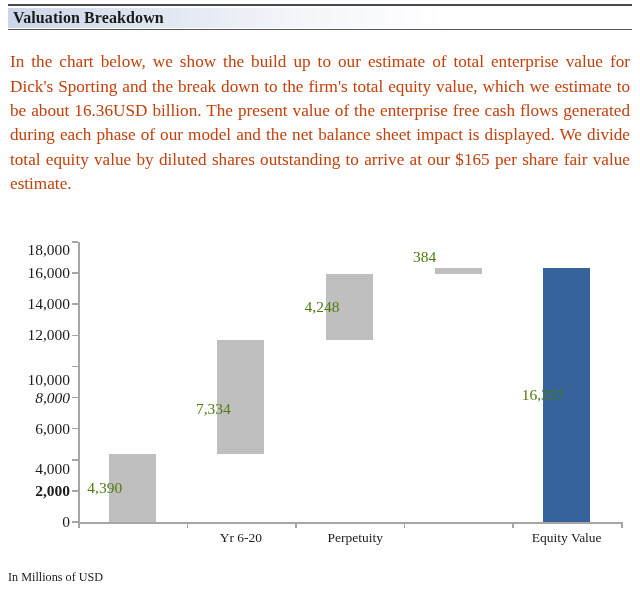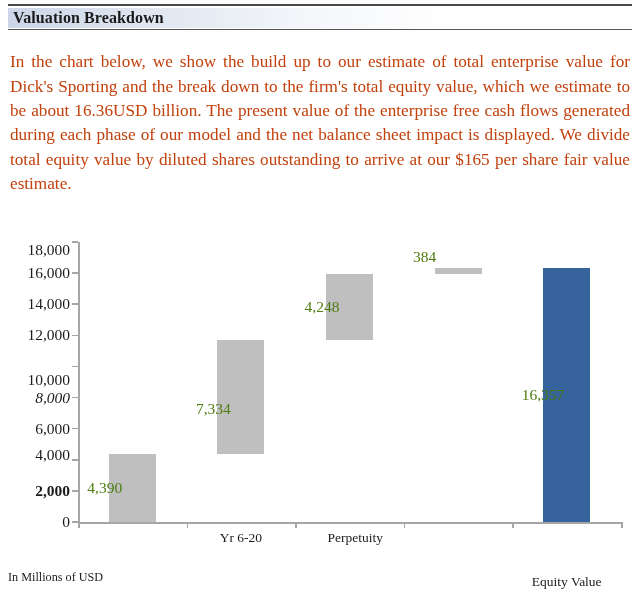--- a/index.html
+++ b/index.html
@@ -159,21 +159,21 @@
   <div id="section-title">Valuation Breakdown</div>
 </div>
 <div id="header-rule"></div>
 
 <p id="intro-paragraph">In the chart below, we show the build up to our estimate of total enterprise value for Dick's Sporting and the break down to the firm's total equity value, which we estimate to be about 16.36USD billion. The present value of the enterprise free cash flows generated during each phase of our model and the net balance sheet impact is displayed. We divide total equity value by diluted shares outstanding to arrive at our $165 per share fair value estimate.</p>
 
 <div id="chart">
   <div id="y-axis-labels">
       <div class="y-tick-label" style="top: 286px;">0</div>
       <div class="y-tick-label" style="top: 254.889px; font-weight: bold;">2,000</div>
-      <div class="y-tick-label" style="top: 219px; font-family: Liberation Serif, serif;">4,000</div>
+      <div class="y-tick-label" style="top: 233px; font-family: Liberation Serif, serif;">4,000</div>
       <div class="y-tick-label" style="top: 192.667px;">6,000</div>
       <div class="y-tick-label" style="top: 161.556px; font-style: italic;">8,000</div>
       <div class="y-tick-label" style="top: 130.444px; margin-top: 14px;">10,000</div>
       <div class="y-tick-label" style="top: 99.3333px;">12,000</div>
       <div class="y-tick-label" style="top: 68.2222px;">14,000</div>
       <div class="y-tick-label" style="top: 37.1111px;">16,000</div>
       <div class="y-tick-label" style="top: 6px; margin-top: 8px;">18,000</div>
     </div>
   <div id="y-axis-line"></div>
   <div id="x-axis-line"></div>
@@ -198,16 +198,16 @@
     <div class="bar-label" style="width: 90px; left: 304.5px; top: 70.5867px;">4,248</div>
     <div class="x-tick-mark" style="left: 295.2px;"></div>
     <div class="cat-label" style="left: 303px; width: 104.6px;">Perpetuity</div>
     <div class="bar" style="left: 434.6px; top: 39.5733px; width: 47px; height: 5.97333px; background: rgb(191, 191, 191);"></div>
     <div class="bar-label" style="width: 90px; left: 413.1px; top: 20.5733px;">384</div>
     <div class="x-tick-mark" style="left: 403.8px;"></div>
     <div class="bar" style="left: 543.2px; top: 39.5578px; width: 47px; height: 254.442px; background: rgb(54, 99, 155);"></div>
     <div class="bar-label" style="width: 90px; left: 521.7px; top: 158.779px;">16,357</div>
     <div class="x-tick-mark" style="left: 512.4px;"></div>
     <div class="x-tick-mark" style="left: 621px;"></div>
-    <div class="cat-label" style="left: 514.4px; width: 104.6px; margin-top: 44px;">Equity Value</div>
+    <div class="cat-label" style="left: 514.4px; width: 104.6px;">Equity Value</div>
   </div>
 
 <div id="footnote">In Millions of USD</div>
 
 </body></html>

